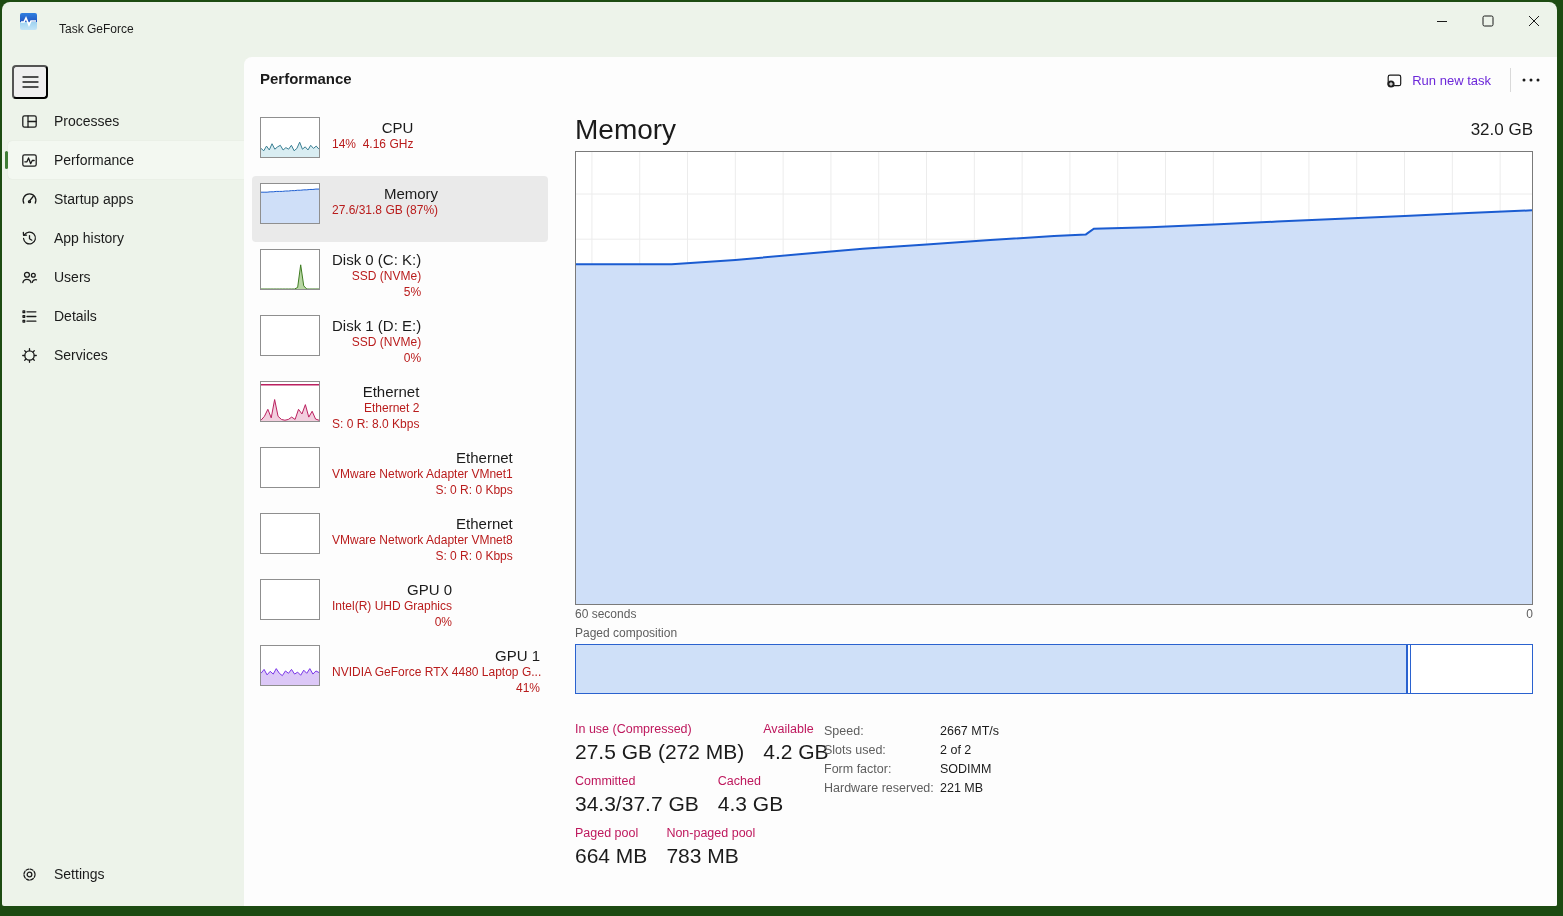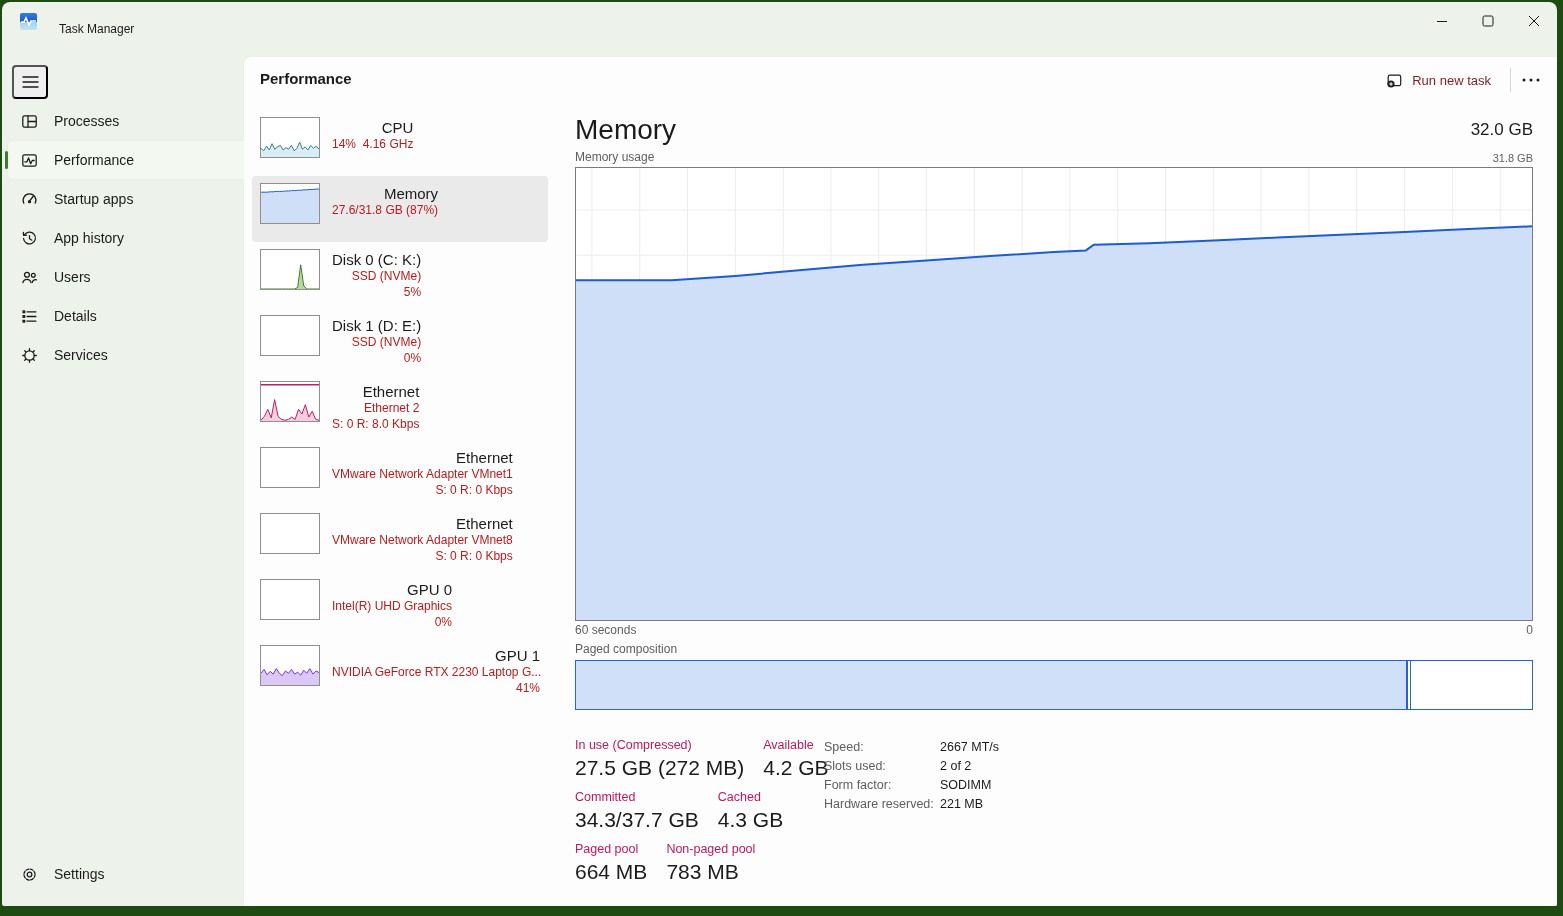--- a/index.html
+++ b/index.html
@@ -26,21 +26,21 @@
   .nav-item.selected{background:#f3f8f1;box-shadow:0 0 1px rgba(0,0,0,.12);}
   .nav-item.selected::before{content:'';position:absolute;left:-3px;top:10px;bottom:10px;width:3px;border-radius:2px;background:#3f7d36;}
   .nav-icon{width:18px;height:18px;display:flex;align-items:center;justify-content:center;}
   .settings-item{position:absolute;left:0;right:8px;bottom:12px;}
 
   
   .card{position:absolute;left:242px;top:55px;right:0;bottom:0;background:#fdfdfd;border-top-left-radius:8px;}
   .card-header{position:absolute;left:0;top:0;right:0;height:46px;}
   .page-title{position:absolute;left:16px;top:13px;font-size:15px;font-weight:700;color:#1b1b1b;}
   .run-task-btn{position:absolute;right:56px;top:7px;height:32px;display:flex;align-items:center;gap:9px;
-    padding:0 10px;border-radius:4px;font-size:13px;color:#7f1d1d;background:transparent;border:none;}
+    padding:0 10px;border-radius:4px;font-size:13px;color:#6d28d9;background:transparent;border:none;}
   .header-divider{position:absolute;right:46px;top:11px;width:1px;height:24px;background:#d9d9d9;}
   .more-btn{position:absolute;right:10px;top:9px;width:32px;height:28px;display:flex;align-items:center;justify-content:center;border:none;background:transparent;border-radius:4px;}
 
   
   .perf-list{position:absolute;left:8px;top:53px;width:296px;text-align:right;}
   .perf-item{position:relative;display:flex;gap:12px;padding:7px 8px;min-height:52px;border-radius:4px;}
   .perf-item.selected{background:#eaeaea;}
   .spark-box{width:58px;height:39px;background:#fff;border:1px solid #8f8f8f;flex:none;overflow:hidden;}
   .spark-box svg{display:block;width:100%;height:100%;}
   .perf-text{padding-top:1px;min-width:0;}
@@ -78,21 +78,21 @@
 
 <div class="window">
 <div class="inner">
 
   <div class="titlebar">
     <div class="app-icon">
       <svg width="17" height="17" viewBox="0 0 17 17">
             <polyline points="1,9 4,9 6,5 9,12 11,8 16,8" fill="none" stroke="#ffffff" stroke-width="1.6"></polyline>
           </svg>
     </div>
-    <div class="win-title">Task Manager</div>
+    <div class="win-title">Task GeForce</div>
     <div class="win-controls">
       <button class="win-btn">
         <svg width="12" height="12">
               <line x1="1" y1="6.5" x2="11" y2="6.5" stroke="#1b1b1b" stroke-width="1"></line>
             </svg>
       </button>
       <button class="win-btn">
         <svg width="12" height="12">
               <rect x="1" y="1" width="10" height="10" rx="1.5" fill="none" stroke="#1b1b1b" stroke-width="1"></rect>
             </svg>
@@ -322,34 +322,30 @@
       </div>
       <div class="perf-item">
         <div class="spark-box">
               <svg viewBox="0 0 100 100" preserveAspectRatio="none">
                 <polygon points="0.0,70.0 5.3,60.0 10.5,74.0 15.8,65.0 21.1,72.0 26.3,58.0 31.6,70.0 36.8,76.0 42.1,64.0 47.4,70.0 52.6,60.0 57.9,72.0 63.2,67.0 68.4,75.0 73.7,62.0 78.9,70.0 84.2,58.0 89.5,72.0 94.7,64.0 100.0,68.0 100,100 0,100" fill="#dcc8f7"></polygon>
                 <polyline points="0.0,70.0 5.3,60.0 10.5,74.0 15.8,65.0 21.1,72.0 26.3,58.0 31.6,70.0 36.8,76.0 42.1,64.0 47.4,70.0 52.6,60.0 57.9,72.0 63.2,67.0 68.4,75.0 73.7,62.0 78.9,70.0 84.2,58.0 89.5,72.0 94.7,64.0 100.0,68.0" fill="none" stroke="#7a36e8" stroke-width="1" vector-effect="non-scaling-stroke"></polyline>
               </svg>
             </div>
         <div class="perf-text">
           <div class="perf-title">GPU 1</div>
-          <div class="perf-sub">NVIDIA GeForce RTX 2230 Laptop G...</div>
+          <div class="perf-sub">NVIDIA GeForce RTX 4480 Laptop G...</div>
           <div class="perf-sub">41%</div>
         </div>
       </div>
     </div>
 
     <div class="main">
       <div class="main-head">
         <div class="main-title">Memory</div>
         <div class="main-total">32.0 GB</div>
-      </div>
-      <div class="scale-row">
-        <div class="lbl">Memory usage</div>
-        <div class="lbl-sm">31.8 GB</div>
       </div>
       <div class="chart">
             <svg viewBox="0 0 960 452" preserveAspectRatio="none">
               <line x1="16" y1="0" x2="16" y2="452" stroke="#ececec" stroke-width="1" vector-effect="non-scaling-stroke"></line>
               <line x1="64" y1="0" x2="64" y2="452" stroke="#ececec" stroke-width="1" vector-effect="non-scaling-stroke"></line>
               <line x1="112" y1="0" x2="112" y2="452" stroke="#ececec" stroke-width="1" vector-effect="non-scaling-stroke"></line>
               <line x1="160" y1="0" x2="160" y2="452" stroke="#ececec" stroke-width="1" vector-effect="non-scaling-stroke"></line>
               <line x1="208" y1="0" x2="208" y2="452" stroke="#ececec" stroke-width="1" vector-effect="non-scaling-stroke"></line>
               <line x1="256" y1="0" x2="256" y2="452" stroke="#ececec" stroke-width="1" vector-effect="non-scaling-stroke"></line>
               <line x1="304" y1="0" x2="304" y2="452" stroke="#ececec" stroke-width="1" vector-effect="non-scaling-stroke"></line>

